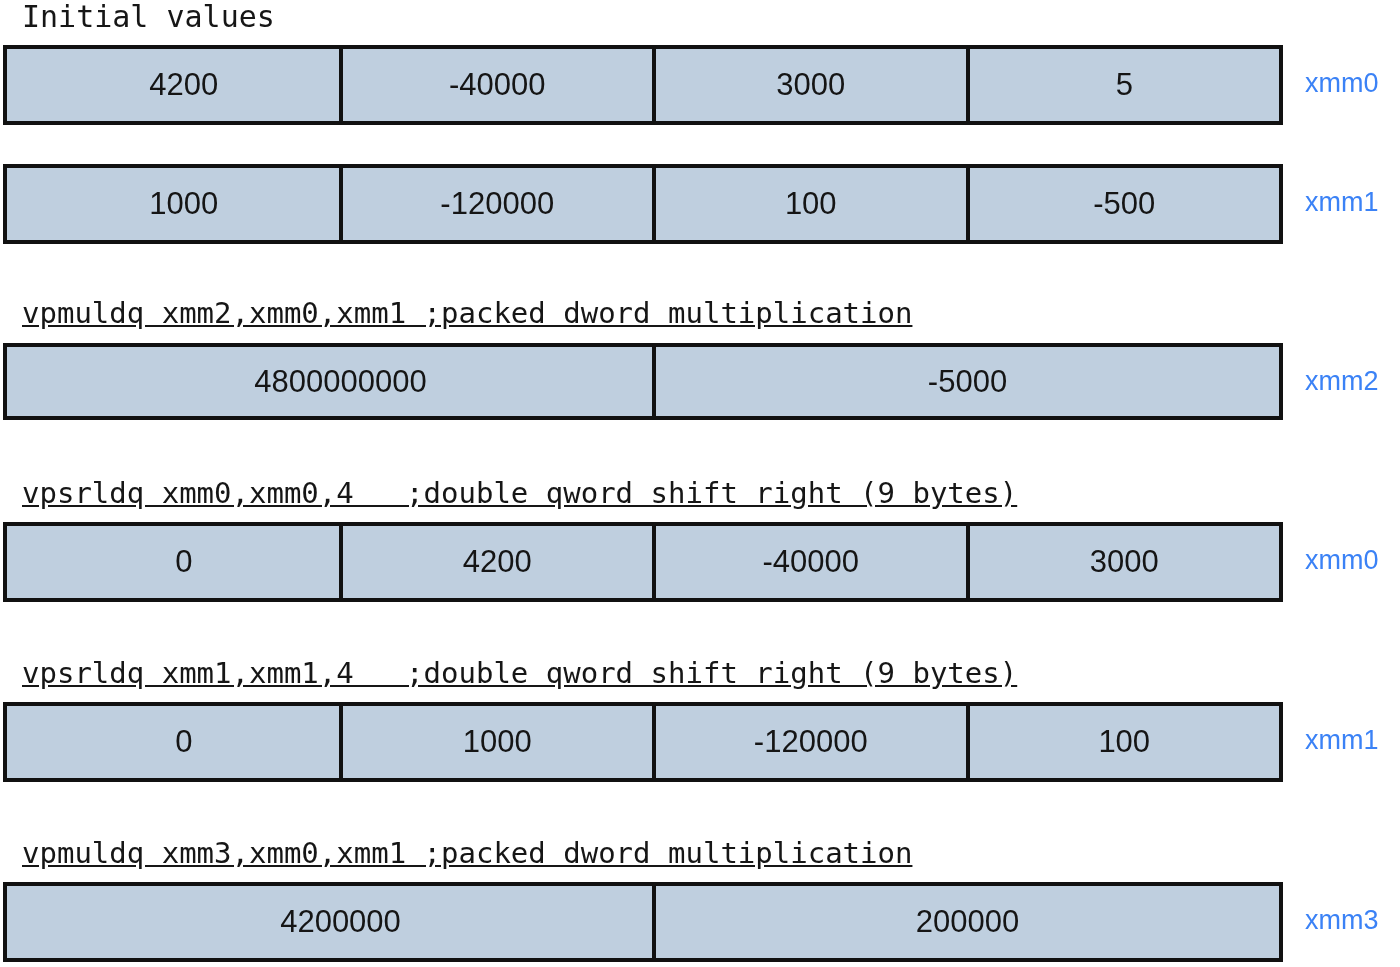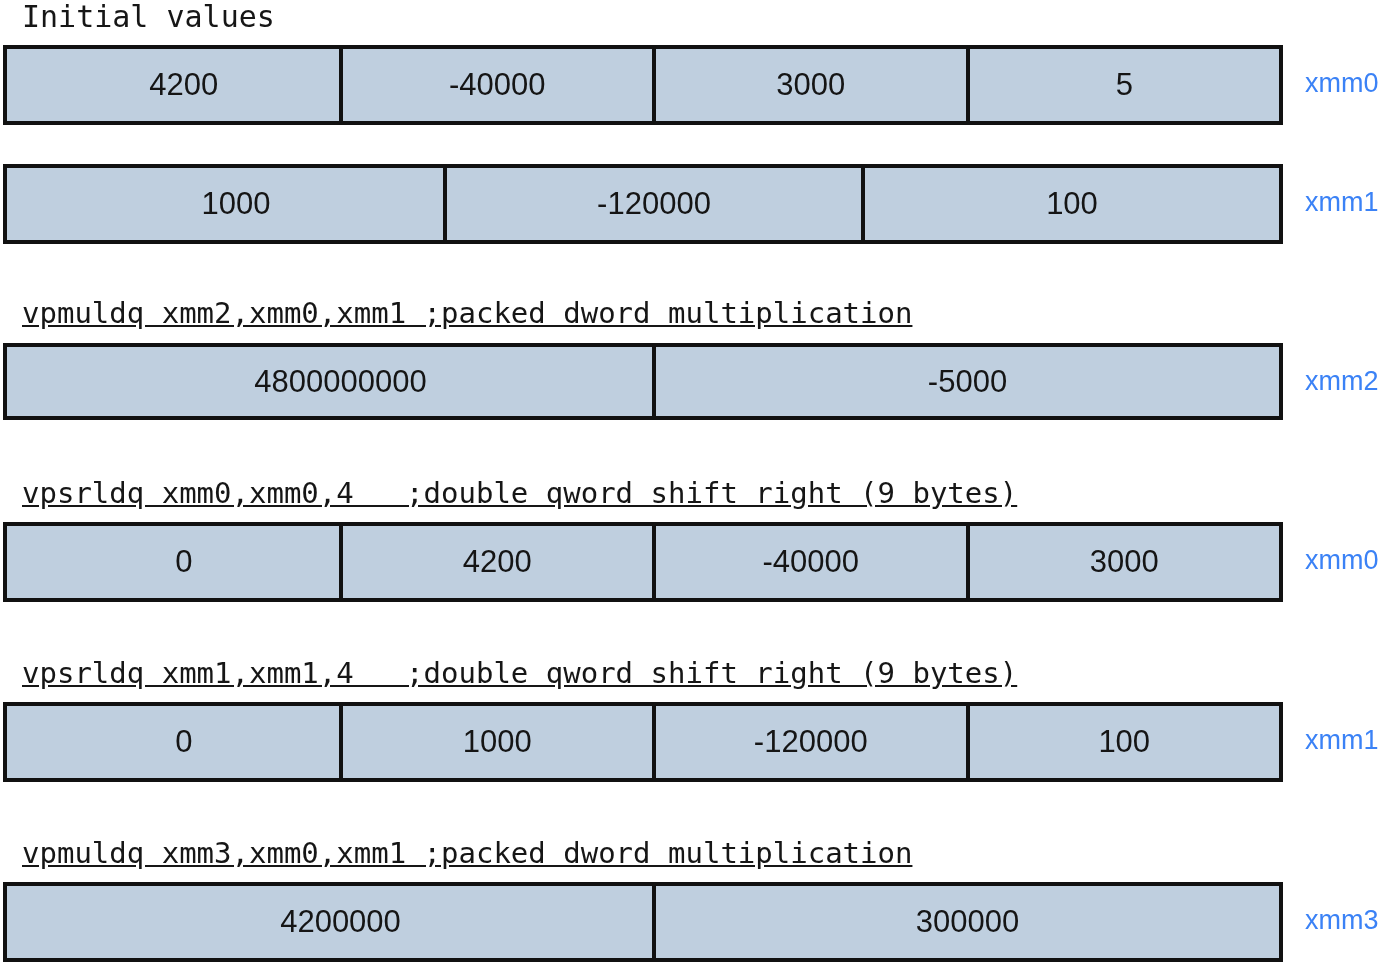--- a/index.html
+++ b/index.html
@@ -90,20 +90,21 @@
     <div class="cell">-40000</div>
     <div class="cell">3000</div>
     <div class="cell">5</div>
   </div>
   <div class="reglabel" style="left:1305px; top:70px;">xmm0</div>
 
   <div class="regrow" style="top:164px; width:1280px; height:80px;">
     <div class="cell">1000</div>
     <div class="cell">-120000</div>
     <div class="cell">100</div>
+    <div class="cell">-500</div>
   </div>
   <div class="reglabel" style="left:1305px; top:189px;">xmm1</div>
 
   <div class="caption instr" style="top:299px;">vpmuldq xmm2,xmm0,xmm1 ;packed dword multiplication</div>
   <div class="regrow" style="top:343px; width:1280px; height:77px;">
     <div class="cell">4800000000</div>
     <div class="cell">-5000</div>
   </div>
   <div class="reglabel" style="left:1305px; top:368px;">xmm2</div>
 
@@ -121,17 +122,17 @@
     <div class="cell">0</div>
     <div class="cell">1000</div>
     <div class="cell">-120000</div>
     <div class="cell">100</div>
   </div>
   <div class="reglabel" style="left:1305px; top:727px;">xmm1</div>
 
   <div class="caption instr" style="top:839px;">vpmuldq xmm3,xmm0,xmm1 ;packed dword multiplication</div>
   <div class="regrow" style="top:882px; width:1280px; height:80px;">
     <div class="cell">4200000</div>
-    <div class="cell">300000</div>
+    <div class="cell">200000</div>
   </div>
   <div class="reglabel" style="left:1305px; top:907px;">xmm3</div>
 
 </div>
 
 </body></html>

